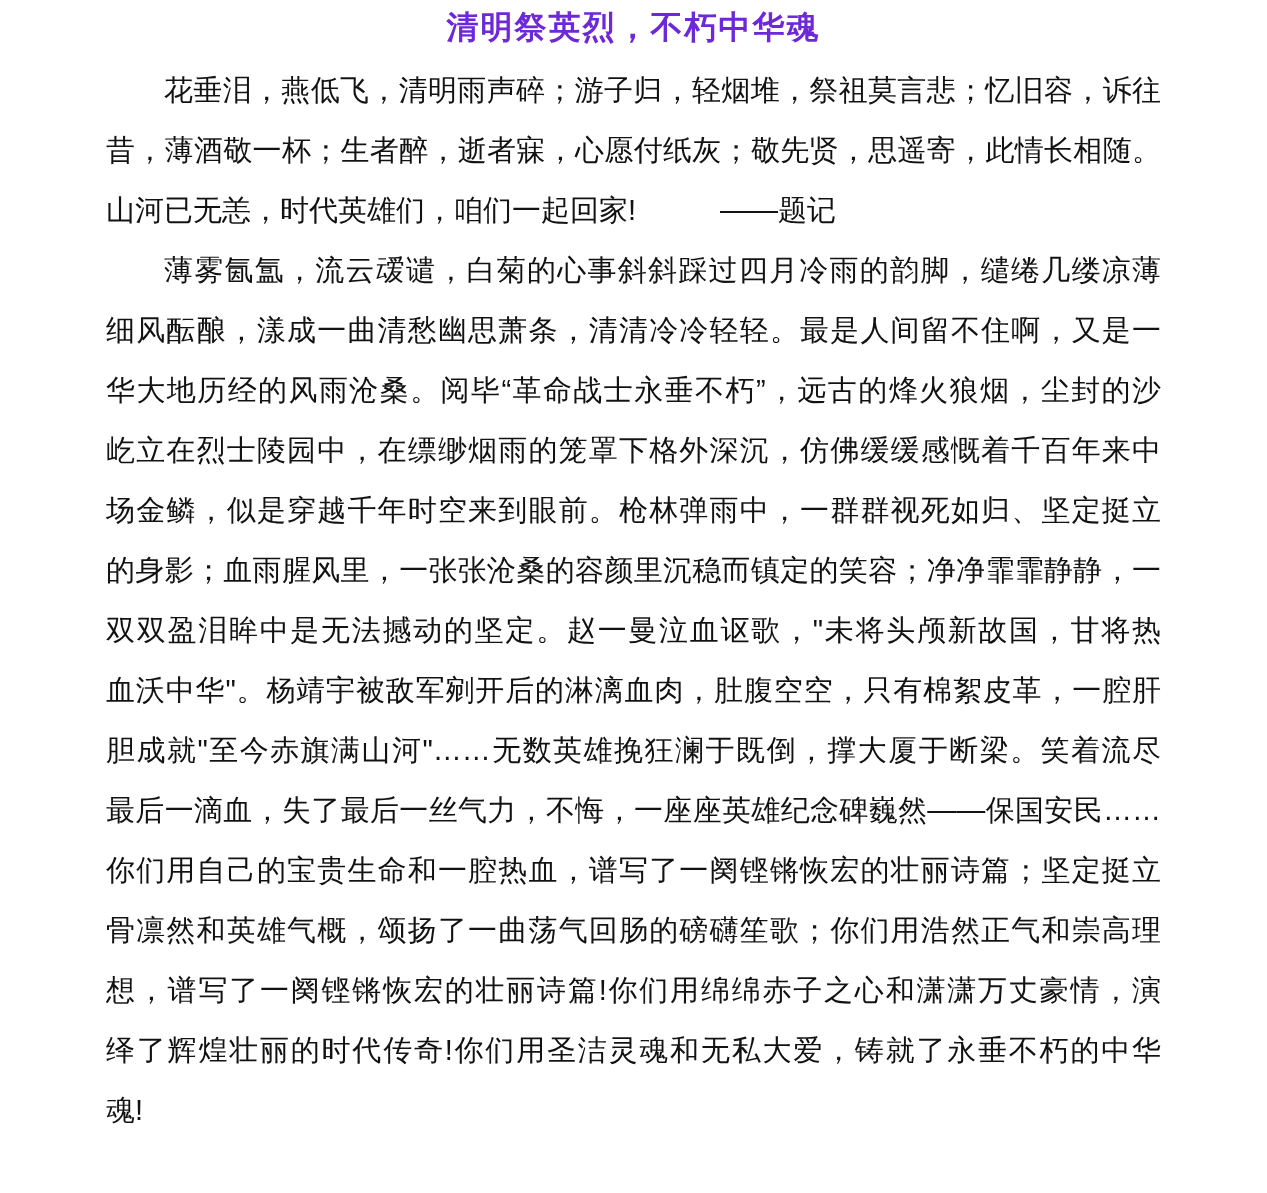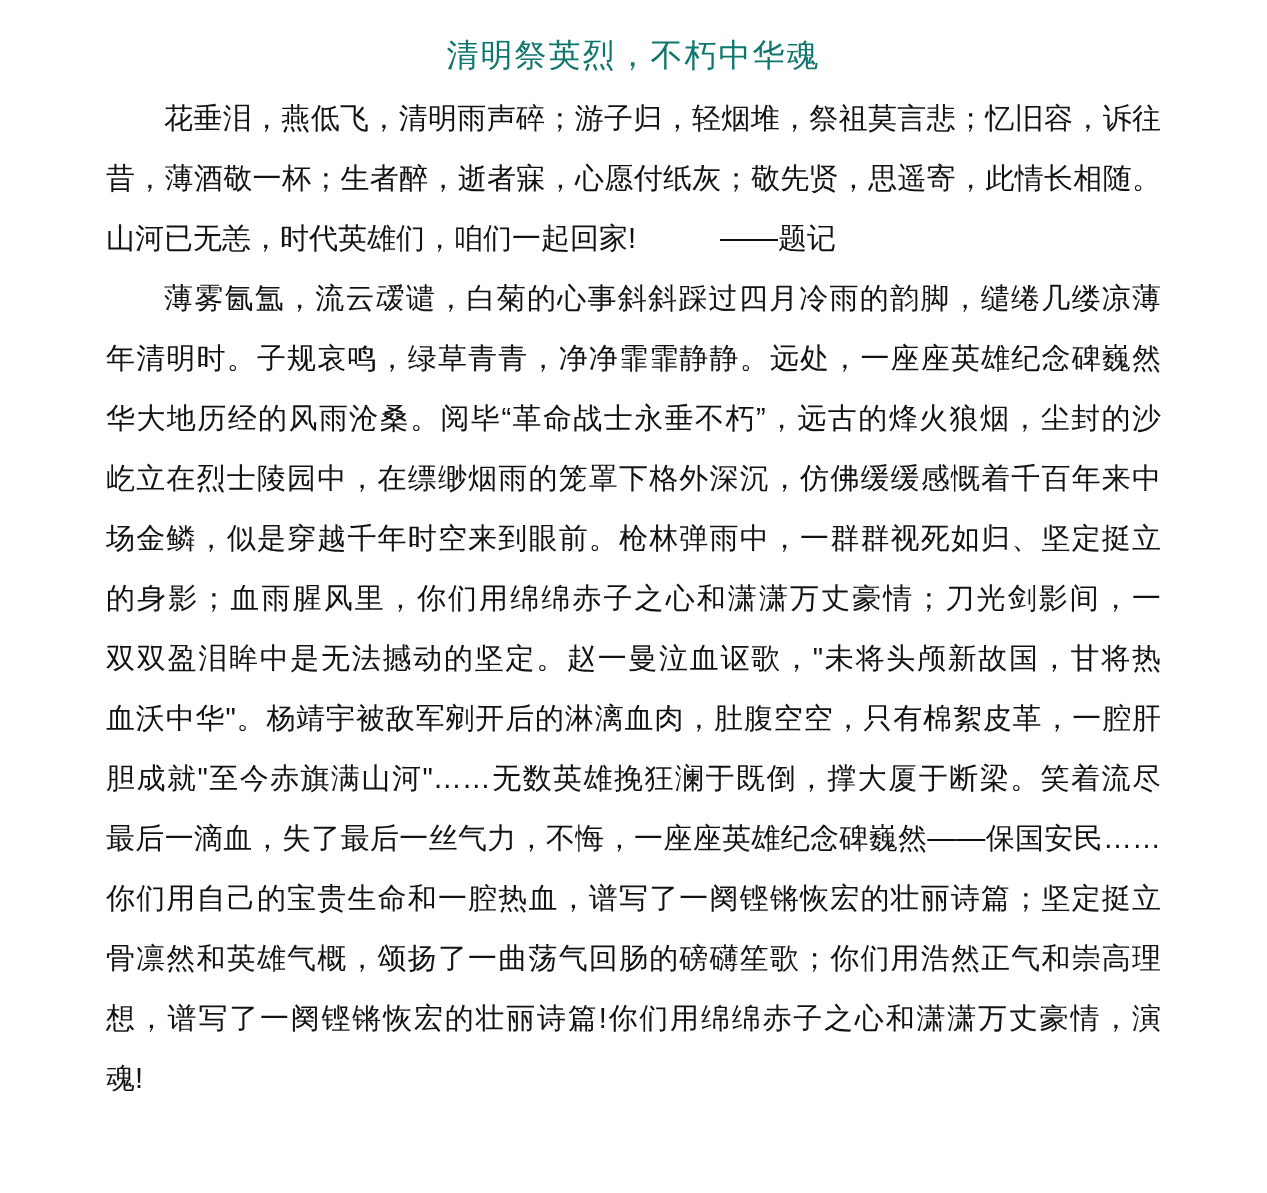--- a/index.html
+++ b/index.html
@@ -15,27 +15,27 @@
     color: #121212;
     -webkit-font-smoothing: antialiased;
   }
   .doc-page {
     width: 1267px;
     height: 1193px;
     background: #ffffff;
   }
   .doc-title {
     margin: 0;
-    padding-top: 32px;
+    padding-top: 4px;
     line-height: 46px;
     font-size: 32px;
-    font-weight: normal;
+    font-weight: bold;
     letter-spacing: 2px;
     text-align: center;
-    color: #0f766e;
+    color: #6d28d9;
   }
   .doc-body {
     margin: 10px 106px 0 106px;
   }
   .line {
     font-size: 29px;
     height: 60px;
     line-height: 60px;
     text-align: justify;
     text-align-last: justify;
@@ -58,27 +58,28 @@
 </head>
 <body>
 
 <div class="doc-page">
   <div class="doc-title">清明祭英烈，不朽中华魂</div>
   <div class="doc-body">
       <div class="line first">花垂泪，燕低飞，清明雨声碎；游子归，轻烟堆，祭祖莫言悲；忆旧容，诉往</div>
       <div class="line">昔，薄酒敬一杯；生者醉，逝者寐，心愿付纸灰；敬先贤，思遥寄，此情长相随。</div>
       <div class="line no-stretch">山河已无恙，时代英雄们，咱们一起回家!<span class="inscription">——题记</span></div>
       <div class="line first">薄雾氤氲，流云叆谴，白菊的心事斜斜踩过四月冷雨的韵脚，缱绻几缕凉薄</div>
-      <div class="line">年清明时。子规哀鸣，绿草青青，净净霏霏静静。远处，一座座英雄纪念碑巍然</div>
+      <div class="line">细风酝酿，漾成一曲清愁幽思萧条，清清冷冷轻轻。最是人间留不住啊，又是一</div>
       <div class="line">华大地历经的风雨沧桑。阅毕“革命战士永垂不朽”，远古的烽火狼烟，尘封的沙</div>
       <div class="line">屹立在烈士陵园中，在缥缈烟雨的笼罩下格外深沉，仿佛缓缓感慨着千百年来中</div>
       <div class="line">场金鳞，似是穿越千年时空来到眼前。枪林弹雨中，一群群视死如归、坚定挺立</div>
-      <div class="line">的身影；血雨腥风里，你们用绵绵赤子之心和潇潇万丈豪情；刀光剑影间，一</div>
+      <div class="line">的身影；血雨腥风里，一张张沧桑的容颜里沉稳而镇定的笑容；净净霏霏静静，一</div>
       <div class="line">双双盈泪眸中是无法撼动的坚定。赵一曼泣血讴歌，"未将头颅新故国，甘将热</div>
       <div class="line">血沃中华"。杨靖宇被敌军剜开后的淋漓血肉，肚腹空空，只有棉絮皮革，一腔肝</div>
       <div class="line">胆成就"至今赤旗满山河"……无数英雄挽狂澜于既倒，撑大厦于断梁。笑着流尽</div>
       <div class="line">最后一滴血，失了最后一丝气力，不悔，一座座英雄纪念碑巍然——保国安民……</div>
       <div class="line">你们用自己的宝贵生命和一腔热血，谱写了一阕铿锵恢宏的壮丽诗篇；坚定挺立</div>
       <div class="line">骨凛然和英雄气概，颂扬了一曲荡气回肠的磅礴笙歌；你们用浩然正气和崇高理</div>
       <div class="line">想，谱写了一阕铿锵恢宏的壮丽诗篇!你们用绵绵赤子之心和潇潇万丈豪情，演</div>
+      <div class="line">绎了辉煌壮丽的时代传奇!你们用圣洁灵魂和无私大爱，铸就了永垂不朽的中华</div>
       <div class="line no-stretch">魂!</div>
     </div>
 </div>
 
 </body></html>

